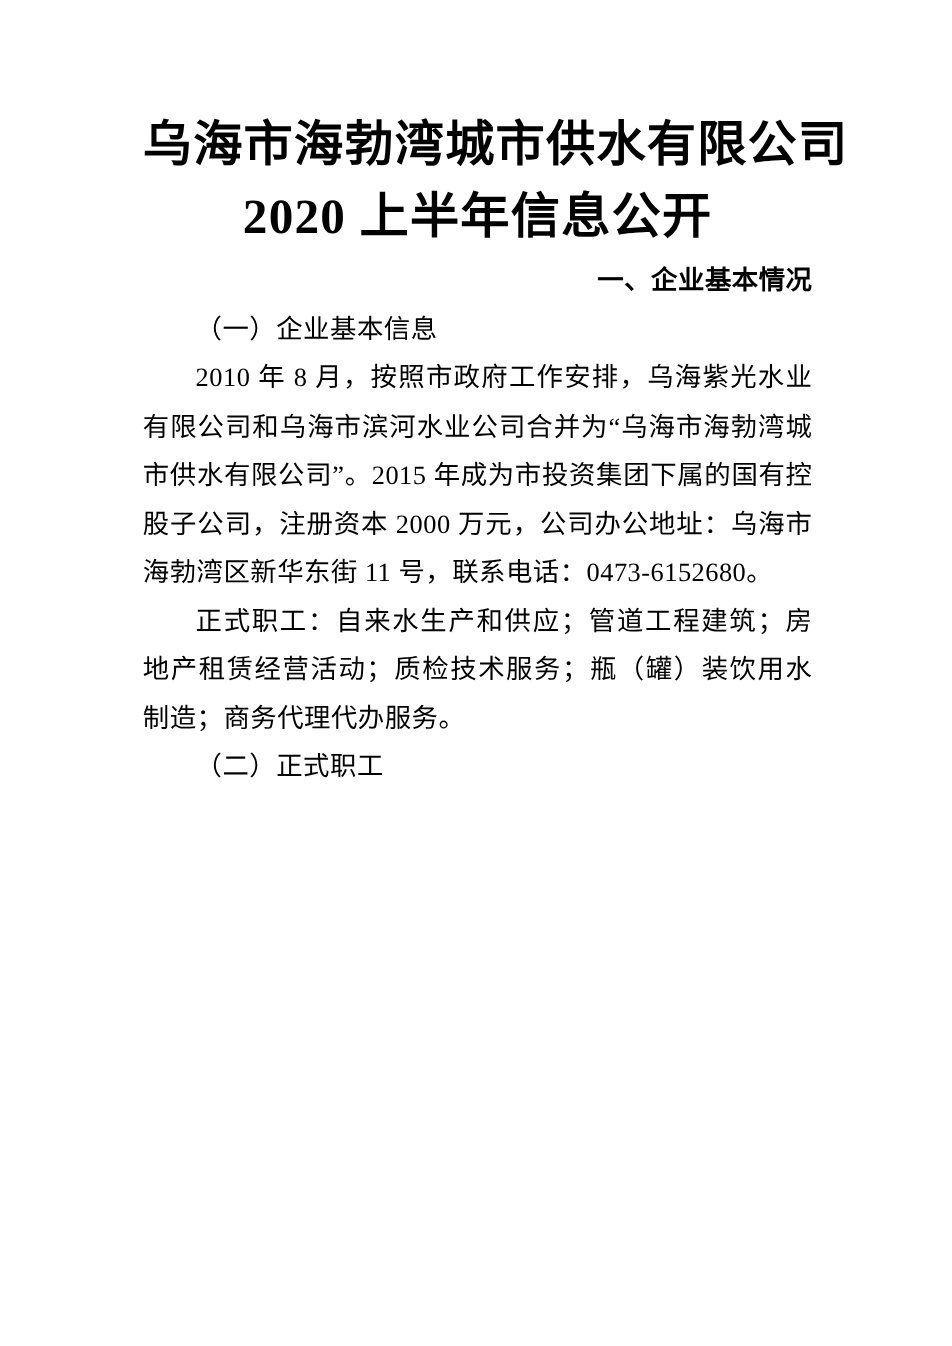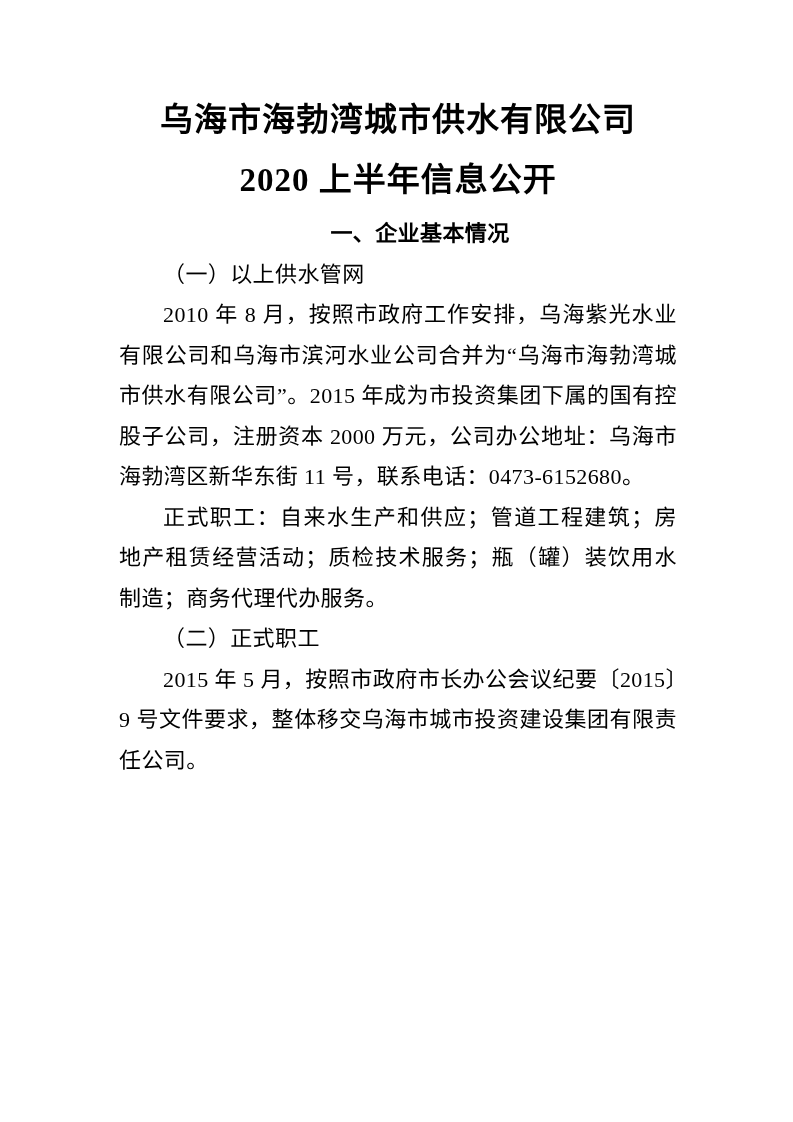--- a/index.html
+++ b/index.html
@@ -24,21 +24,21 @@
     background: #ffffff;
   }
   .title-block {
     position: absolute;
     top: 90px;
     left: 119px;
     width: 558px;
     text-align: center;
     font-family: "Liberation Serif", "DejaVu Serif", serif;
     font-weight: bold;
-    font-size: 33px;
+    font-size: 41px;
     line-height: 60px;
     letter-spacing: 1px;
     white-space: nowrap;
   }
   .content {
     position: absolute;
     top: 214px;
     left: 119px;
     width: 558px;
     font-size: 22px;
@@ -50,21 +50,21 @@
   .content p {
     margin: 0;
     padding: 0;
     text-indent: 2em;
   }
   .heading-hei {
     font-family: "Liberation Sans", "DejaVu Sans", sans-serif;
     font-weight: bold;
     text-indent: 2em;
     margin: 0;
-    text-align: center;
+    text-align: right;
   }
   .heading-kai {
     font-weight: normal;
     text-indent: 2em;
     margin: 0;
     text-align: left;
   }
   .para {
     font-weight: normal;
   }
@@ -75,25 +75,24 @@
 <div class="page">
 
   <div class="title-block">
     <div>乌海市海勃湾城市供水有限公司</div>
     <div>2020 上半年信息公开</div>
   </div>
 
   <div class="content">
     <p class="heading-hei">一、企业基本情况</p>
 
-    <p class="heading-kai">（一）以上供水管网</p>
+    <p class="heading-kai">（一）企业基本信息</p>
 
     <p class="para">2010 年 8 月，按照市政府工作安排，乌海紫光水业有限公司和乌海市滨河水业公司合并为“乌海市海勃湾城市供水有限公司”。2015 年成为市投资集团下属的国有控股子公司，注册资本 2000 万元，公司办公地址：乌海市海勃湾区新华东街 11 号，联系电话：0473-6152680。</p>
 
     <p class="para">正式职工：自来水生产和供应；管道工程建筑；房地产租赁经营活动；质检技术服务；瓶（罐）装饮用水制造；商务代理代办服务。</p>
 
     <p class="heading-kai">（二）正式职工</p>
 
-    <p class="para">2015 年 5 月，按照市政府市长办公会议纪要〔2015〕9 号文件要求，整体移交乌海市城市投资建设集团有限责任公司。</p>
 
   </div>
 
 </div>
 
 </body></html>

